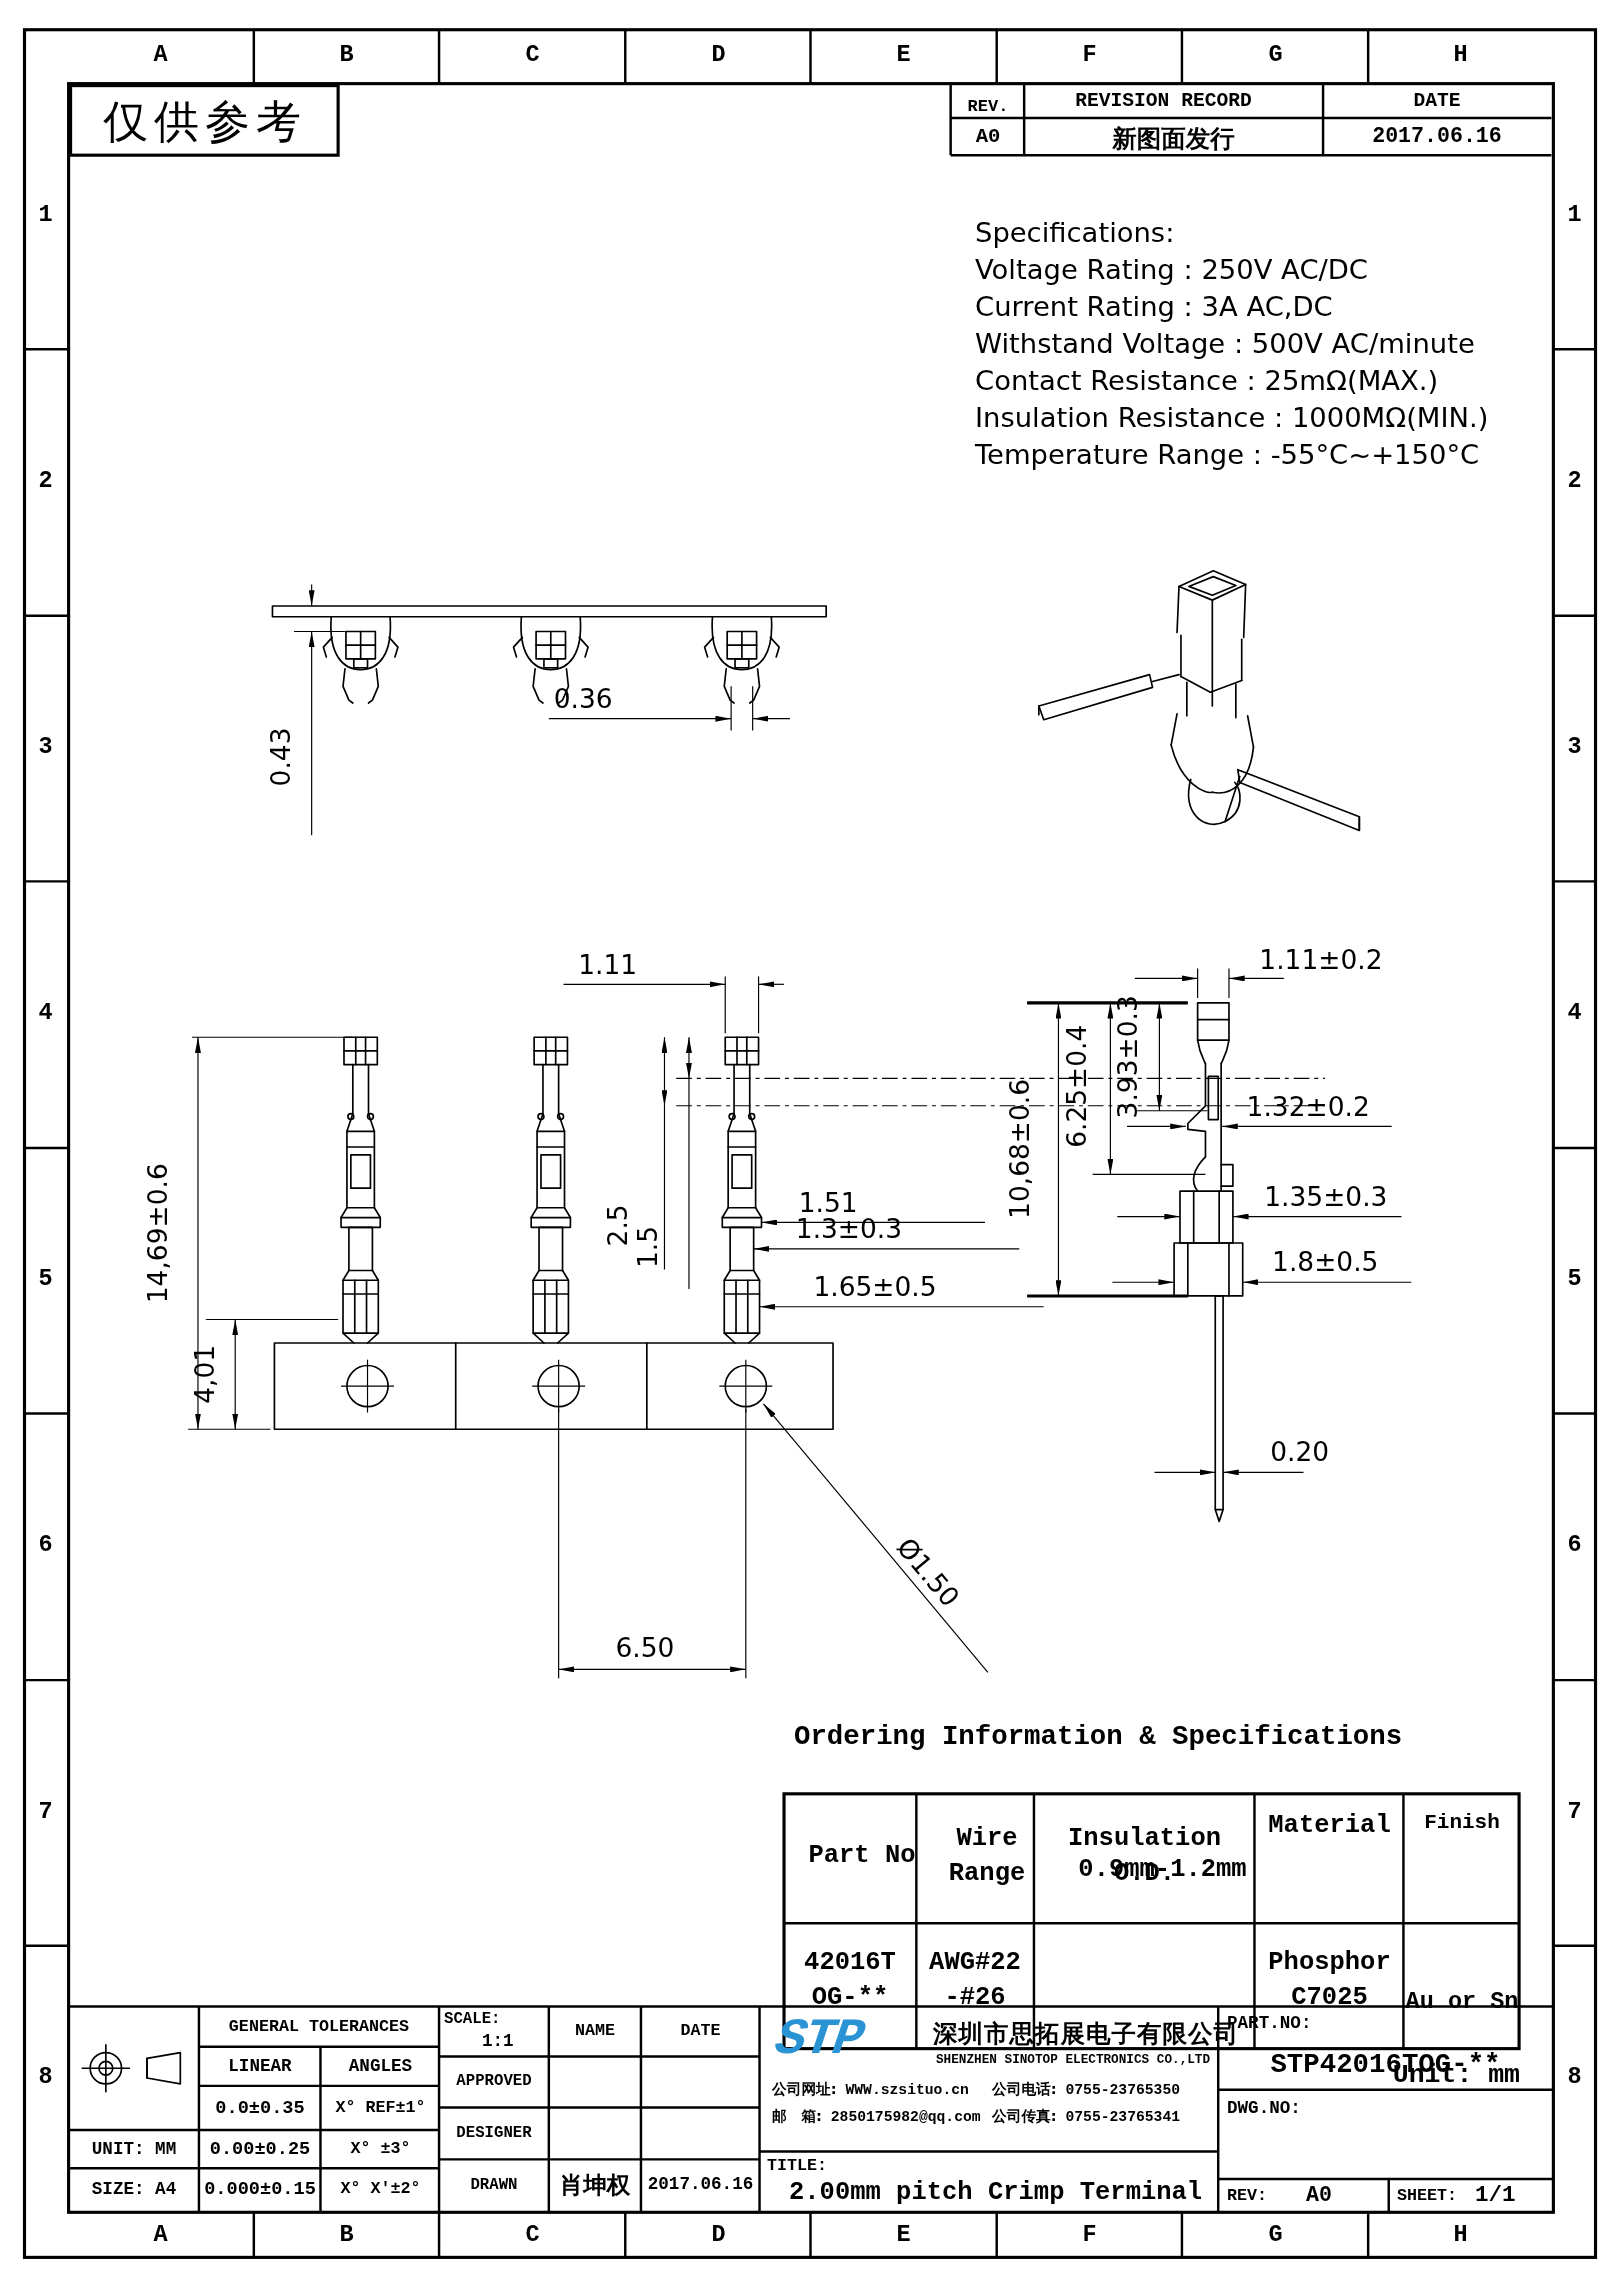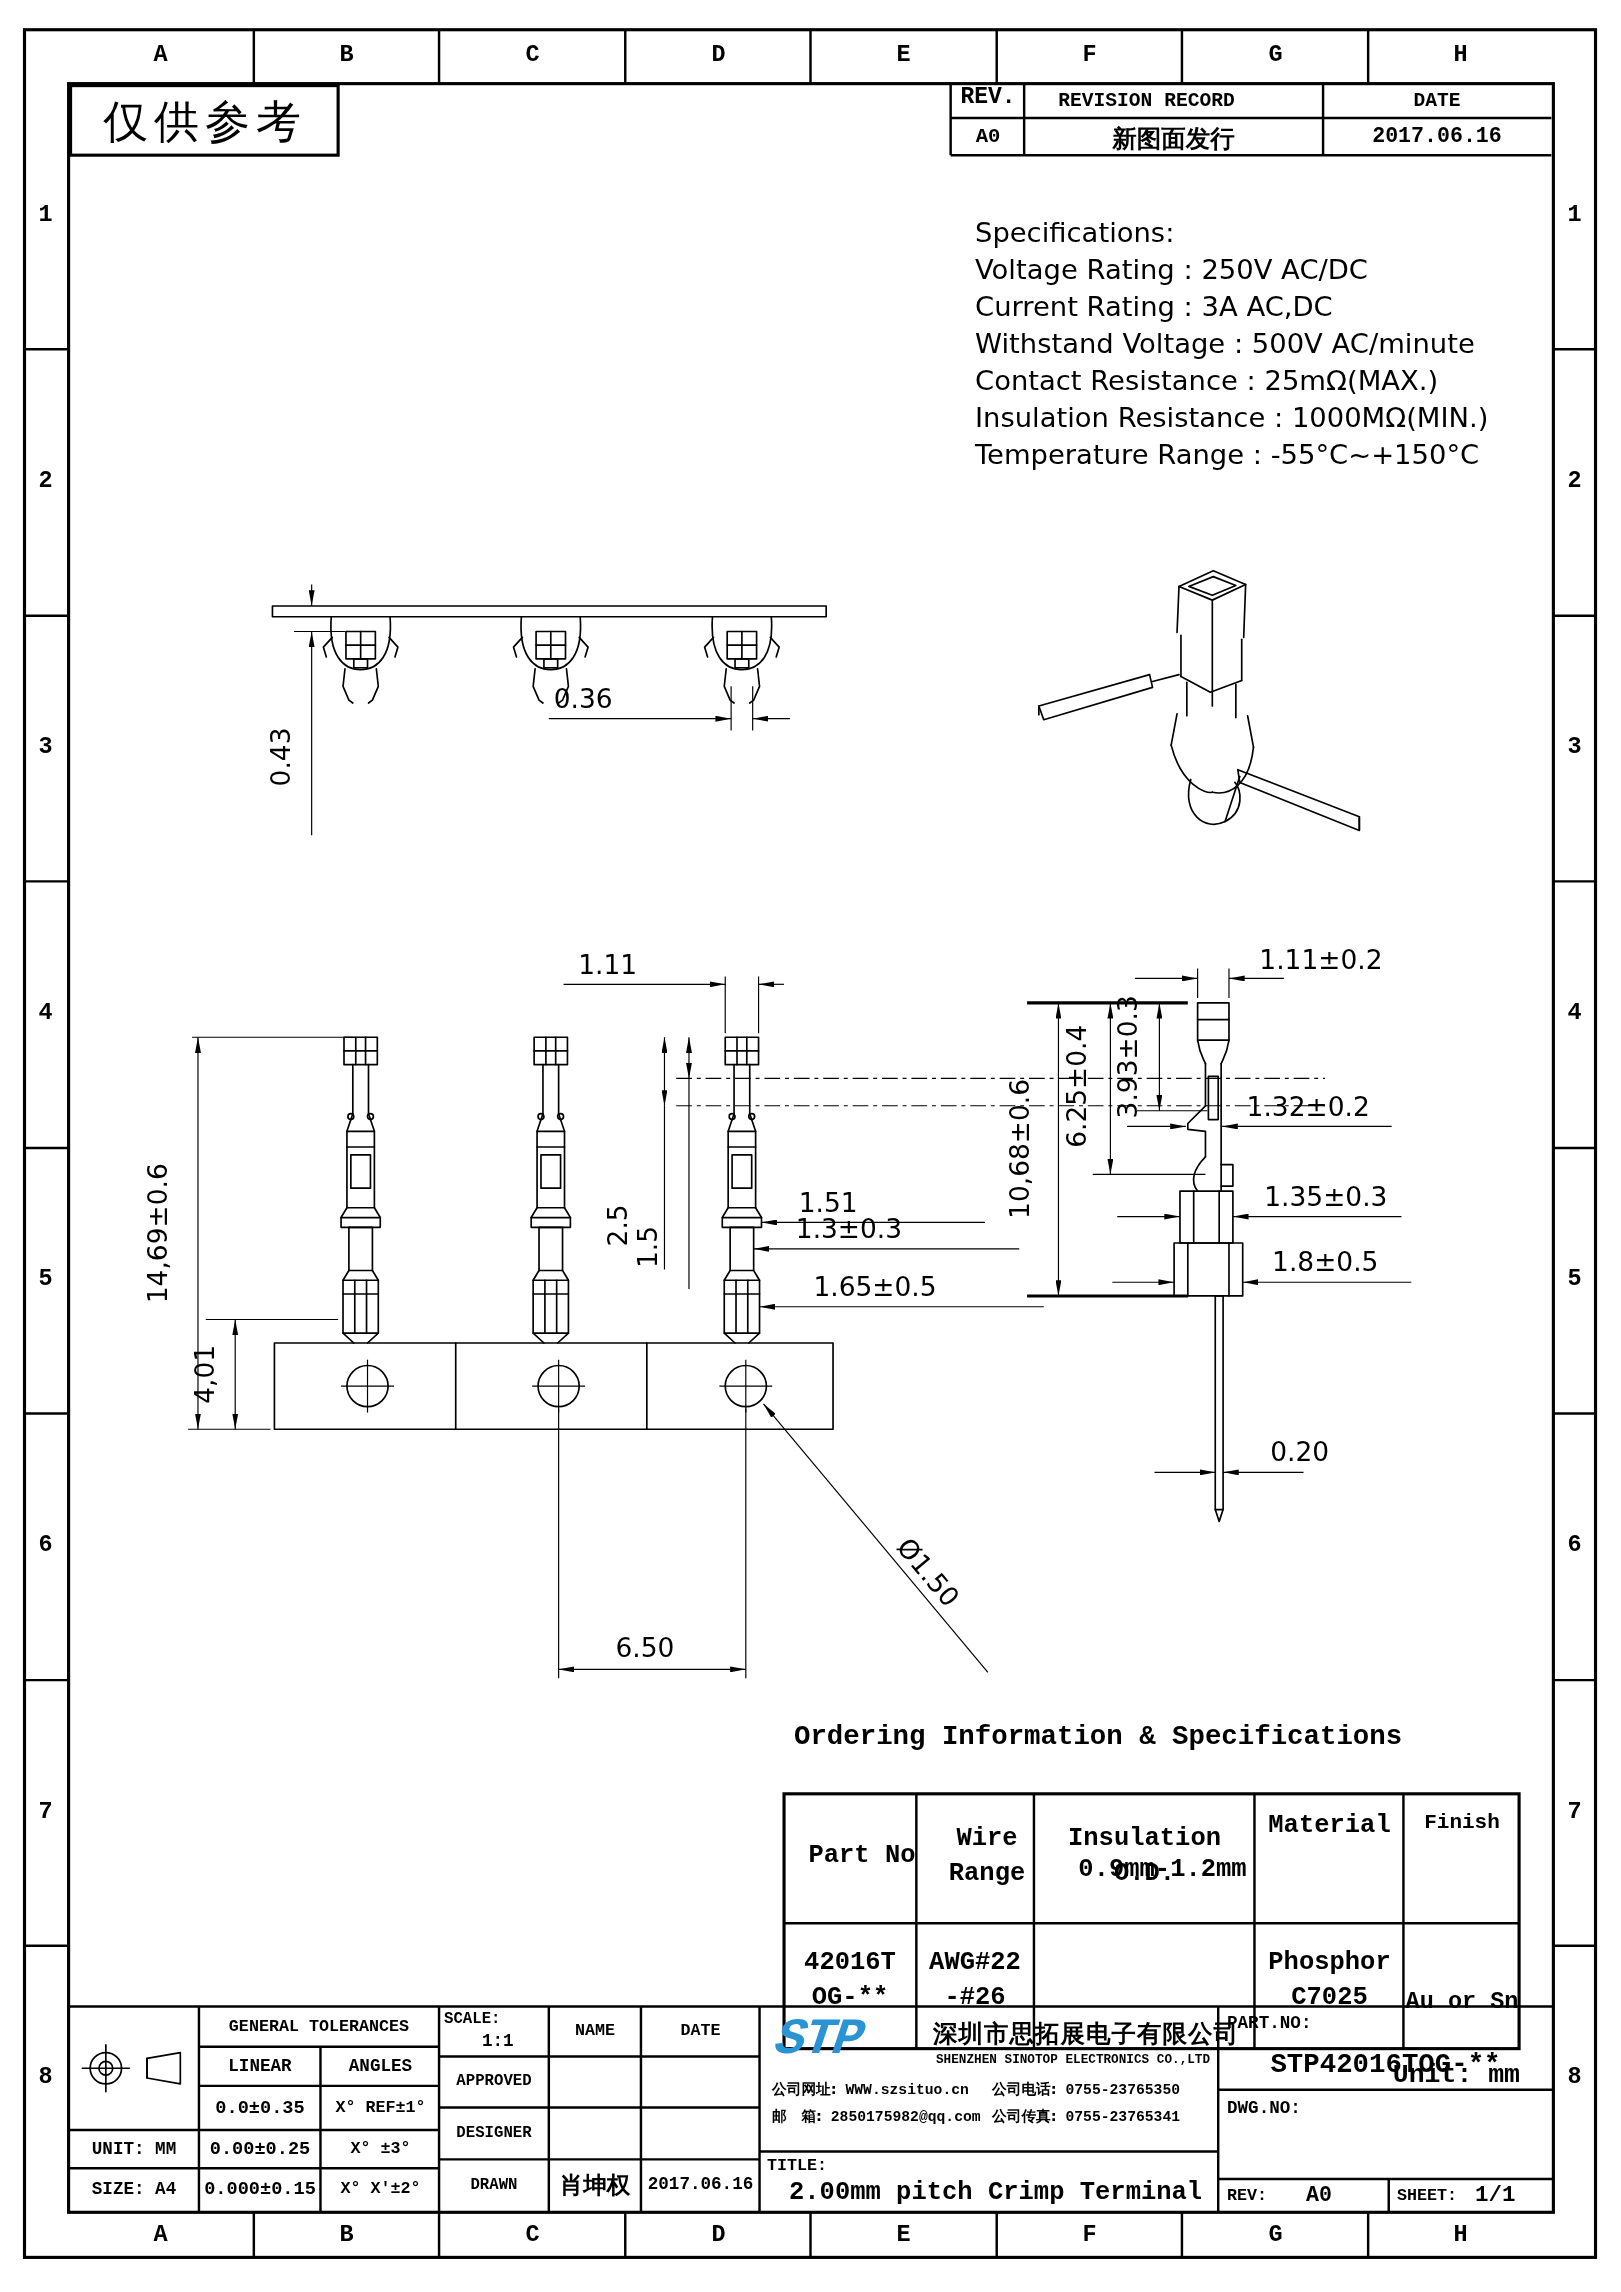--- a/index.html
+++ b/index.html
@@ -343,22 +343,22 @@
 <div class="abs mono ctr" style="left:31px;top:2063px;width:29px;font-size:23.5px;">8</div>
 <div class="abs mono ctr" style="left:1560px;top:201px;width:29px;font-size:23.5px;">1</div>
 <div class="abs mono ctr" style="left:1560px;top:467px;width:29px;font-size:23.5px;">2</div>
 <div class="abs mono ctr" style="left:1560px;top:733px;width:29px;font-size:23.5px;">3</div>
 <div class="abs mono ctr" style="left:1560px;top:999px;width:29px;font-size:23.5px;">4</div>
 <div class="abs mono ctr" style="left:1560px;top:1265px;width:29px;font-size:23.5px;">5</div>
 <div class="abs mono ctr" style="left:1560px;top:1531px;width:29px;font-size:23.5px;">6</div>
 <div class="abs mono ctr" style="left:1560px;top:1798px;width:29px;font-size:23.5px;">7</div>
 <div class="abs mono ctr" style="left:1560px;top:2063px;width:29px;font-size:23.5px;">8</div>
 
-<div class="abs mono ctr" style="left:951px;top:84px;width:74px;font-size:23px;">REV.</div>
-<div class="abs mono ctr" style="left:1024px;top:90px;width:245px;font-size:19.6px;">REVISION RECORD</div>
+<div class="abs mono ctr" style="left:951px;top:97px;width:74px;font-size:17px;">REV.</div>
+<div class="abs mono ctr" style="left:1024px;top:90px;width:245px;font-size:19.6px;padding-left:17px;">REVISION RECORD</div>
 <div class="abs mono ctr" style="left:1323px;top:90px;width:228px;font-size:19.6px;">DATE</div>
 <div class="abs mono ctr" style="left:951px;top:125px;width:74px;font-size:20.6px;">A0</div>
 <div class="abs cjk ctr" style="left:1024px;top:122px;width:299px;font-size:24.5px;font-weight:700;">新图面发行</div>
 <div class="abs mono ctr" style="left:1323px;top:124px;width:228px;font-size:21.6px;">2017.06.16</div>
 
 <div class="abs sans speclines" style="left:975px;top:214px;">
   <div>Specifications:</div>
   <div>Voltage Rating : 250V AC/DC</div>
   <div>Current Rating : 3A AC,DC</div>
   <div>Withstand Voltage : 500V AC/minute</div>

